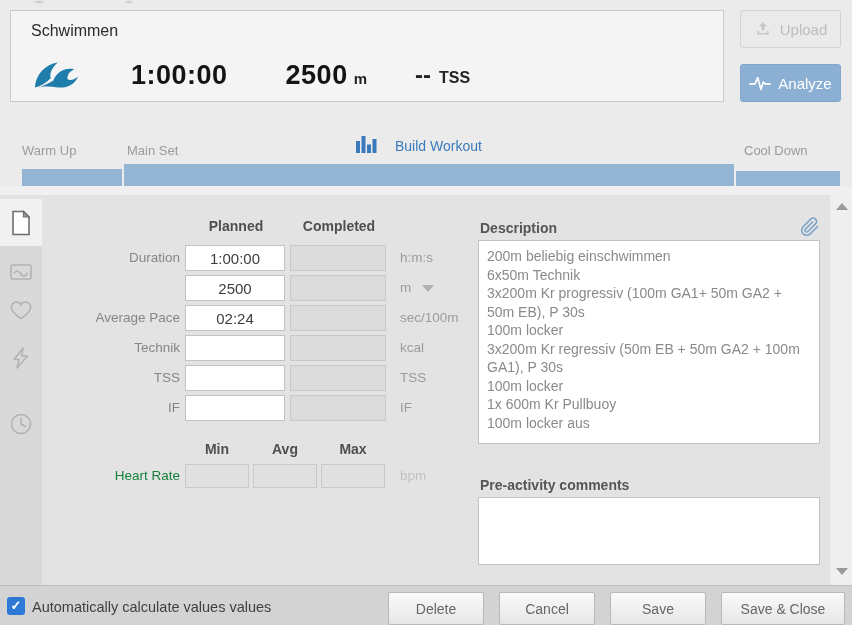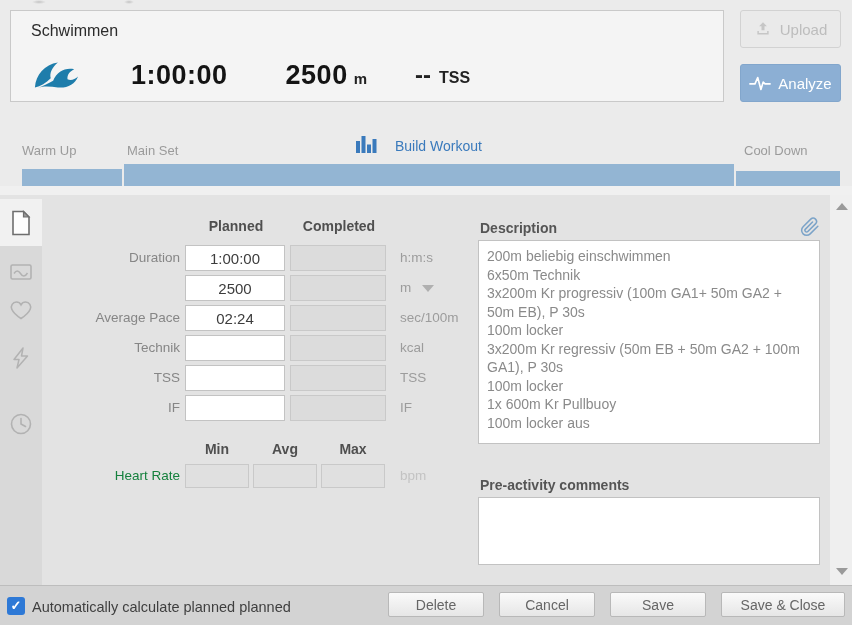--- a/index.html
+++ b/index.html
@@ -89,21 +89,21 @@
   .scroll-up{ position:absolute; left:6px; top:8px; width:0; height:0; border-left:6px solid transparent; border-right:6px solid transparent; border-bottom:7px solid #9a9a9a; cursor:pointer; }
   .scroll-down{ position:absolute; left:6px; bottom:10px; width:0; height:0; border-left:6px solid transparent; border-right:6px solid transparent; border-top:7px solid #9a9a9a; cursor:pointer; }
   
   .footer{ position:absolute; left:0; top:585px; width:852px; height:40px; background:#d3d3d3; border-top:1px solid #bdbdbd; }
   .chk{
     position:absolute; left:7px; top:11px; width:18px; height:18px; background:#2e79d6;
     border-radius:3px; color:#fff; font-size:13px; font-weight:bold; text-align:center; line-height:18px; cursor:pointer;
   }
   .chk-label{ position:absolute; left:32px; top:13px; font-size:14.5px; color:#3f3f3f; }
   .fbtn{
-    position:absolute; top:6px; height:25px; border:1px solid #b8b8b8; border-radius:2px;
+    position:absolute; top:6px; height:33px; border:1px solid #b8b8b8; border-radius:2px;
     background:linear-gradient(#fafafa,#e6e6e6); font-family:"Liberation Sans", sans-serif;
     font-size:14px; color:#666; cursor:pointer;
   }
   .fbtn-delete{ left:388px; width:96px; }
   .fbtn-cancel{ left:499px; width:96px; }
   .fbtn-save{ left:610px; width:96px; }
   .fbtn-saveclose{ left:721px; width:124px; }
   svg{ display:block; }
 </style>
 </head>
@@ -288,20 +288,20 @@
     <textarea class="comments-area" spellcheck="false" style=""></textarea>
 
     <div class="scroll-track">
       <div class="scroll-up"></div>
       <div class="scroll-down"></div>
     </div>
   </div>
 
   <div class="footer">
     <div class="chk">✓</div>
-    <div class="chk-label">Automatically calculate planned planned</div>
+    <div class="chk-label">Automatically calculate values values</div>
     <button class="fbtn fbtn-delete">Delete</button>
     <button class="fbtn fbtn-cancel">Cancel</button>
     <button class="fbtn fbtn-save">Save</button>
     <button class="fbtn fbtn-saveclose">Save &amp; Close</button>
   </div>
 
 </div>
 
 </body></html>

